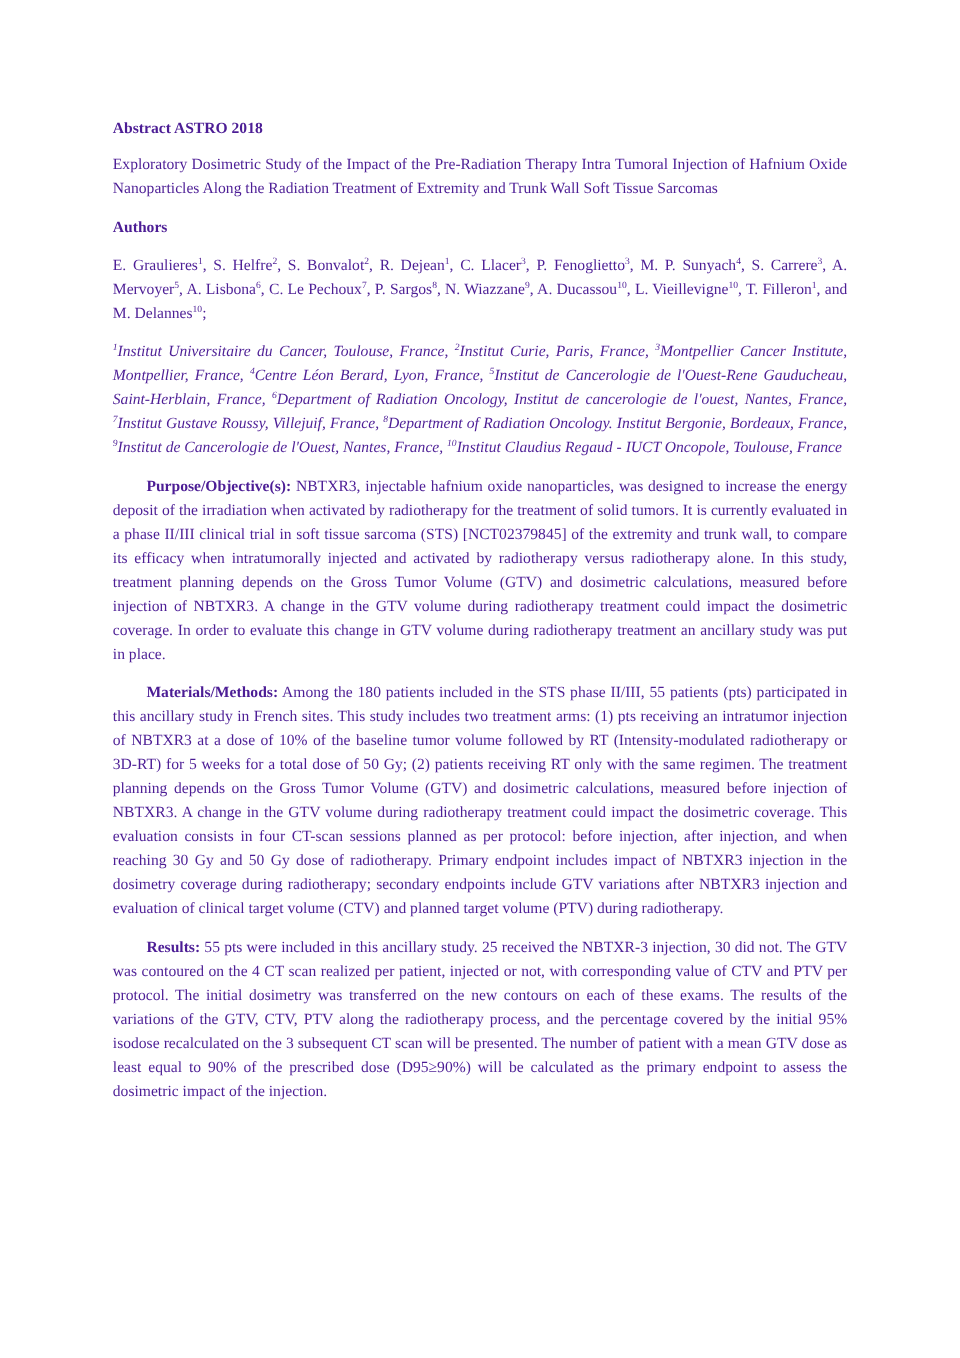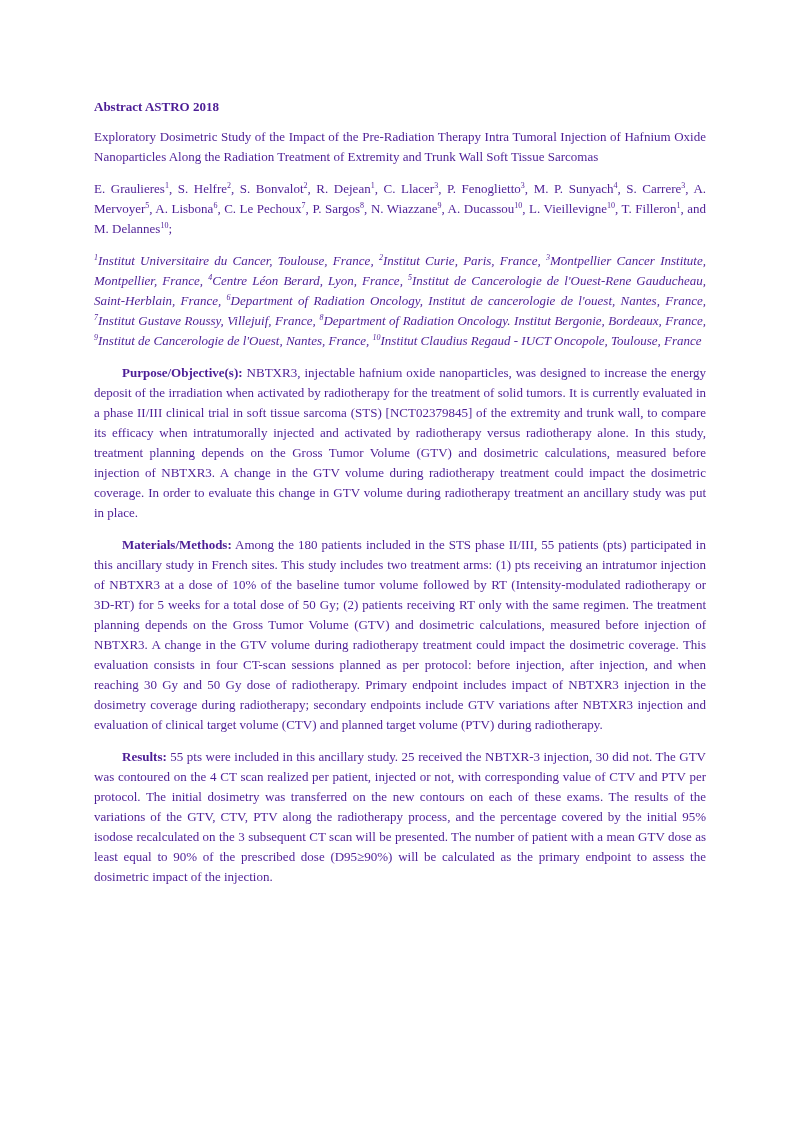--- a/index.html
+++ b/index.html
@@ -46,19 +46,20 @@
       line-height: 0;
       vertical-align: 5px;
     }
   </style>
 </head>
 <body>
 
 <div class="page">
   <div class="heading">Abstract ASTRO 2018</div>
   <p class="title-text">Exploratory Dosimetric Study of the Impact of the Pre-Radiation Therapy Intra Tumoral Injection of Hafnium Oxide Nanoparticles Along the Radiation Treatment of Extremity and Trunk Wall Soft Tissue Sarcomas</p>
+  <div class="heading">Authors</div>
   <p id="authors-list"><span>E. Graulieres</span><sup>1</sup>, <span>S. Helfre</span><sup>2</sup>, <span>S. Bonvalot</span><sup>2</sup>, <span>R. Dejean</span><sup>1</sup>, <span>C. Llacer</span><sup>3</sup>, <span>P. Fenoglietto</span><sup>3</sup>, <span>M. P. Sunyach</span><sup>4</sup>, <span>S. Carrere</span><sup>3</sup>, <span>A. Mervoyer</span><sup>5</sup>, <span>A. Lisbona</span><sup>6</sup>, <span>C. Le Pechoux</span><sup>7</sup>, <span>P. Sargos</span><sup>8</sup>, <span>N. Wiazzane</span><sup>9</sup>, <span>A. Ducassou</span><sup>10</sup>, <span>L. Vieillevigne</span><sup>10</sup>, <span>T. Filleron</span><sup>1</sup>, and <span>M. Delannes</span><sup>10</sup>;</p>
   <p class="affil" id="affil-list"><sup>1</sup><span>Institut Universitaire du Cancer, Toulouse, France, </span><sup>2</sup><span>Institut Curie, Paris, France, </span><sup>3</sup><span>Montpellier Cancer Institute, Montpellier, France, </span><sup>4</sup><span>Centre Léon Berard, Lyon, France, </span><sup>5</sup><span>Institut de Cancerologie de l'Ouest-Rene Gauducheau, Saint-Herblain, France, </span><sup>6</sup><span>Department of Radiation Oncology, Institut de cancerologie de l'ouest, Nantes, France, </span><sup>7</sup><span>Institut Gustave Roussy, Villejuif, France, </span><sup>8</sup><span>Department of Radiation Oncology. Institut Bergonie, Bordeaux, France, </span><sup>9</sup><span>Institut de Cancerologie de l'Ouest, Nantes, France, </span><sup>10</sup><span>Institut Claudius Regaud - IUCT Oncopole, Toulouse, France</span></p>
 
   <p><span class="label">Purpose/Objective(s):</span><span> NBTXR3, injectable hafnium oxide nanoparticles, was designed to increase the energy deposit of the irradiation when activated by radiotherapy for the treatment of solid tumors. It is currently evaluated in a phase II/III clinical trial in soft tissue sarcoma (STS) [NCT02379845] of the extremity and trunk wall, to compare its efficacy when intratumorally injected and activated by radiotherapy versus radiotherapy alone. In this study, treatment planning depends on the Gross Tumor Volume (GTV) and dosimetric calculations, measured before injection of NBTXR3. A change in the GTV volume during radiotherapy treatment could impact the dosimetric coverage. In order to evaluate this change in GTV volume during radiotherapy treatment an ancillary study was put in place.</span></p>
   <p><span class="label">Materials/Methods:</span><span> Among the 180 patients included in the STS phase II/III, 55 patients (pts) participated in this ancillary study in French sites. This study includes two treatment arms: (1) pts receiving an intratumor injection of NBTXR3 at a dose of 10% of the baseline tumor volume followed by RT (Intensity-modulated radiotherapy or 3D-RT) for 5 weeks for a total dose of 50 Gy; (2) patients receiving RT only with the same regimen. The treatment planning depends on the Gross Tumor Volume (GTV) and dosimetric calculations, measured before injection of NBTXR3. A change in the GTV volume during radiotherapy treatment could impact the dosimetric coverage. This evaluation consists in four CT-scan sessions planned as per protocol: before injection, after injection, and when reaching 30 Gy and 50 Gy dose of radiotherapy. Primary endpoint includes impact of NBTXR3 injection in the dosimetry coverage during radiotherapy; secondary endpoints include GTV variations after NBTXR3 injection and evaluation of clinical target volume (CTV) and planned target volume (PTV) during radiotherapy.</span></p>
   <p><span class="label">Results:</span><span> 55 pts were included in this ancillary study. 25 received the NBTXR-3 injection, 30 did not. The GTV was contoured on the 4 CT scan realized per patient, injected or not, with corresponding value of CTV and PTV per protocol. The initial dosimetry was transferred on the new contours on each of these exams. The results of the variations of the GTV, CTV, PTV along the radiotherapy process, and the percentage covered by the initial 95% isodose recalculated on the 3 subsequent CT scan will be presented. The number of patient with a mean GTV dose as least equal to 90% of the prescribed dose (D95≥90%) will be calculated as the primary endpoint to assess the dosimetric impact of the injection.</span></p>
 </div>
 
 </body></html>

